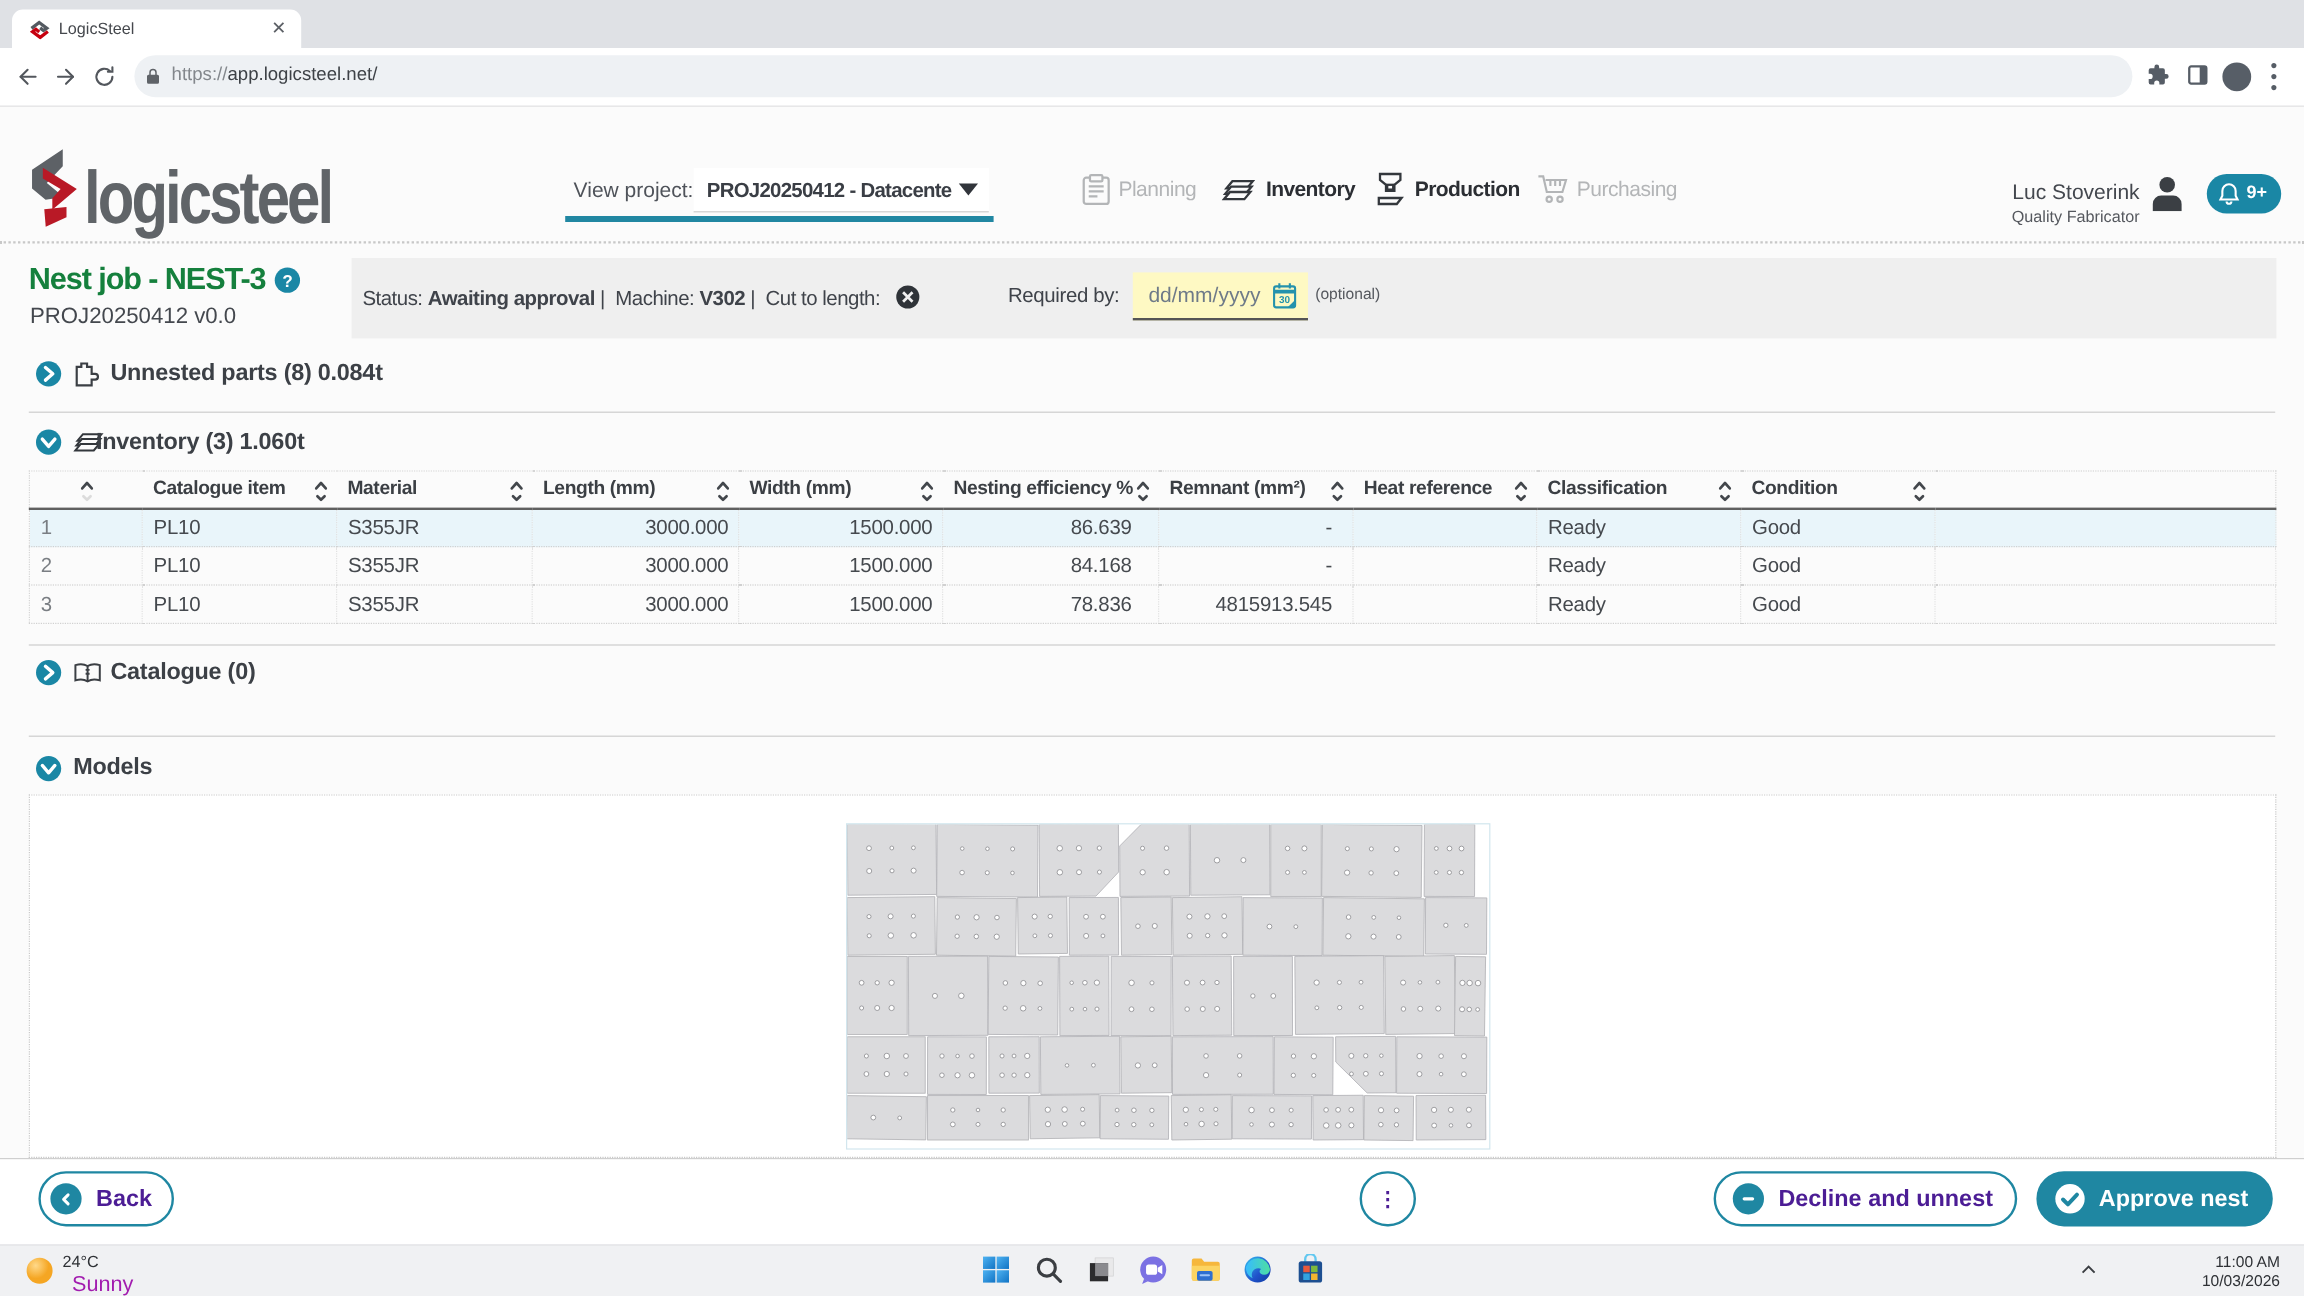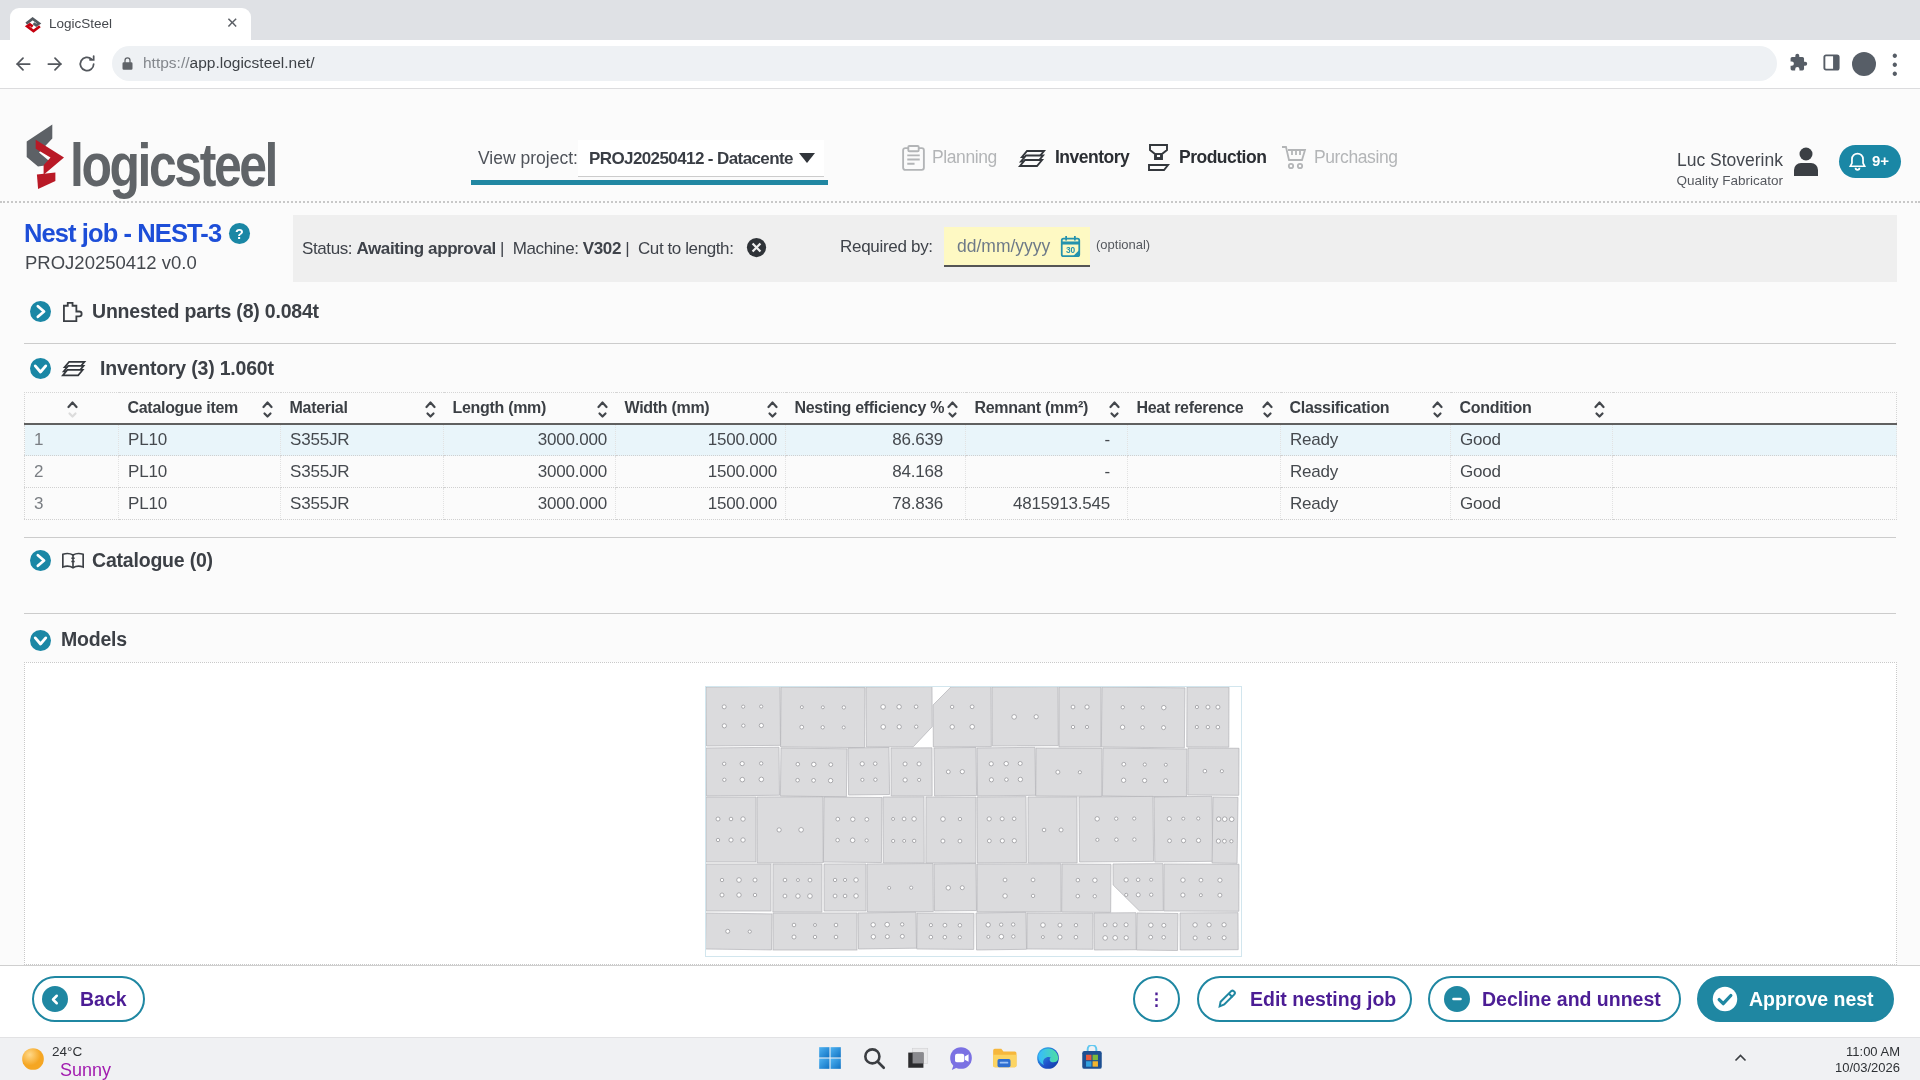--- a/index.html
+++ b/index.html
@@ -27,21 +27,21 @@
   #projdd-caret { left:799px; top:153px; width:0; height:0; border-left:8.5px solid transparent; border-right:8.5px solid transparent; border-top:10.5px solid #31353b; }
   #tealline { left:471px; top:180px; width:357px; height:5px; background:#2187a2; }
   .nav-item { top:147px; font-size:17.5px; }
   .nav-on { color:#2b2e33; font-weight:700; letter-spacing:-0.5px; }
   .nav-off { color:#b3b5b7; letter-spacing:-0.4px; }
   #user-name { left:1650px; top:150px; width:133px; text-align:right; font-size:17.5px; color:#44484f; }
   #user-role { left:1650px; top:173px; width:133px; text-align:right; font-size:13.5px; color:#55585e; }
   #bellpill { left:1839px; top:145px; width:62px; height:33px; border-radius:17px; background:#1a87a5; color:#fff; }
   #bellnum { position:absolute; left:33px; top:7px; font-size:15px; font-weight:700; }
   
-  #title { left:24px; top:219px; font-size:25.5px; font-weight:700; color:#1d4ed8; letter-spacing:-0.9px; }
+  #title { left:24px; top:219px; font-size:25.5px; font-weight:700; color:#15803d; letter-spacing:-0.9px; }
   #subtitle { left:25px; top:252px; font-size:18.5px; color:#44484e; }
   #statuspanel { left:293px; top:215px; width:1604px; height:67px; background:#efefef; }
   #statusline { position:absolute; left:9px; top:22px; font-size:17px; letter-spacing:-0.4px; color:#3f434a; white-space:nowrap; }
   #reqlabel { position:absolute; left:547px; top:22px; font-size:17px; letter-spacing:-0.3px; color:#3f434a;text-align:right; }
   #dateinput { position:absolute; left:651px; top:12px; width:146px; height:40px; background:#fef9c3; border-bottom:2px solid #555; }
   #dateinput span { position:absolute; left:13px; top:9px; font-size:17.5px; color:#6e7a88; }
   #optional { position:absolute; left:803px; top:22px; font-size:13px; color:#55585e; }
   
   .chev { width:21px; height:21px; border-radius:50%; background:#1a87a5; }
   .sechead { font-size:19.5px; font-weight:700; color:#3c4046; letter-spacing:-0.2px; }
@@ -203,21 +203,21 @@
 <div class="abs chev" style="left:30px; top:358px;">
   <svg width="21" height="21" viewBox="0 0 24 24">
       <path d="M6 9 l6 7 6-7" fill="none" stroke="#fff" stroke-width="3.2" stroke-linecap="round" stroke-linejoin="round"></path>
     </svg>
 </div>
 <svg class="abs" style="left:61px; top:358px;" width="28" height="23" viewBox="0 0 31 25" fill="none" stroke="#33373c" stroke-width="1.9">
     <path d="M9 4 L26 4 L21 10 L4 10 Z"></path>
     <path d="M8 8.5 L25 8.5 L20 14.5 L3 14.5 Z" fill="#fbfbfb"></path>
     <path d="M7 13 L24 13 L19 19 L2 19 Z" fill="#fbfbfb"></path>
   </svg>
-<div class="abs sechead" style="left:100px; top:357px;">Inventory (3) 1.060t</div>
+<div class="abs sechead" style="left:80px; top:357px;">Inventory (3) 1.060t</div>
 
 <table id="invtable" class="abs">
   <colgroup>
     <col style="width:94px">
       <col style="width:162px">
       <col style="width:163px">
       <col style="width:172px">
     <col style="width:170px">
       <col style="width:180px">
       <col style="width:162px">
@@ -697,27 +697,20 @@
     <span class="circ" style="margin-left:8px;">
         <svg width="15" height="15" viewBox="0 0 24 24">
           <path d="M14 6 l-6 6 6 6" fill="none" stroke="#fff" stroke-width="4" stroke-linecap="round" stroke-linejoin="round"></path>
         </svg>
       </span>
     <span style="margin-left:12px;">Back</span>
   </div>
   <div class="pillbtn" style="left:1133px; width:47px; justify-content:center;">
     <span style="font-size:17px; line-height:5px; letter-spacing:0;">⋮</span>
   </div>
-  <div class="pillbtn" style="left:1197px; width:215px;">
-    <svg style="margin-left:17px;" width="22" height="22" viewBox="0 0 24 24" fill="none" stroke="#1f87a2" stroke-width="2.2">
-        <path d="M4 20 l1-5 L16 4 a2.2 2.2 0 0 1 4 3 L9 18 z"></path>
-        <path d="M14 6 l4 4"></path>
-      </svg>
-    <span style="margin-left:12px;">Edit nesting job</span>
-  </div>
   <div class="pillbtn" style="left:1428px; width:253px;">
     <span class="circ" style="margin-left:14px;">
         <svg width="14" height="14" viewBox="0 0 24 24">
           <path d="M6 12 h12" stroke="#fff" stroke-width="4.5" stroke-linecap="round"></path>
         </svg>
       </span>
     <span style="margin-left:12px;">Decline and unnest</span>
   </div>
   <div class="pillbtn" id="approve" style="left:1697px; width:197px;">
     <svg style="margin-left:12px;" width="28" height="28" viewBox="0 0 24 24">

